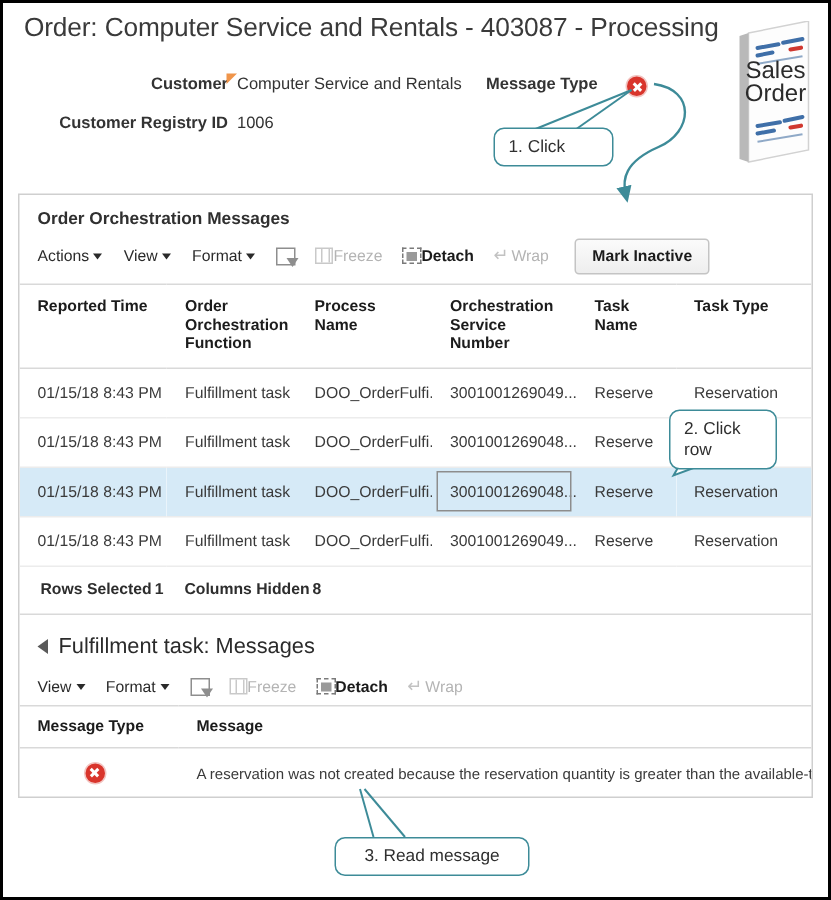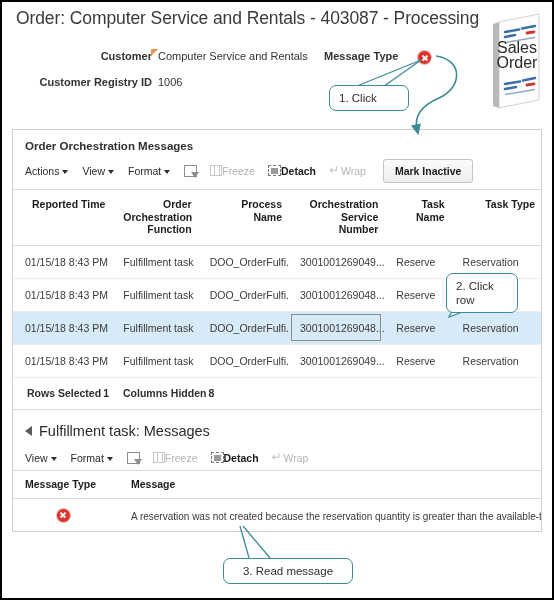--- a/index.html
+++ b/index.html
@@ -180,21 +180,21 @@
     border: 1px solid #c4c4c4; border-radius: 3px;
     background: linear-gradient(#fbfbfb,#eeeeee);
     padding: 5px 11px;
     margin-left: 4px;
   }
 
   
   #grid { width: 100%; border-collapse: collapse; table-layout: fixed; }
   #grid thead th {
     font-size: 10.5px; font-weight: bold; color: #1c1c1c;
-    text-align: right; vertical-align: top;
+    text-align: left; vertical-align: top;
     padding: 8px 6px 9px 12px;
     border-top: 1px solid #d9d9d9;
     border-bottom: 1px solid #d9d9d9;
     line-height: 12.5px;
   }
   #grid tbody td {
     font-size: 10.5px; color: #3a3a3a;
     padding: 10px 6px 10px 12px;
     border-bottom: 1px solid #ececec;
     white-space: nowrap; overflow: hidden;

